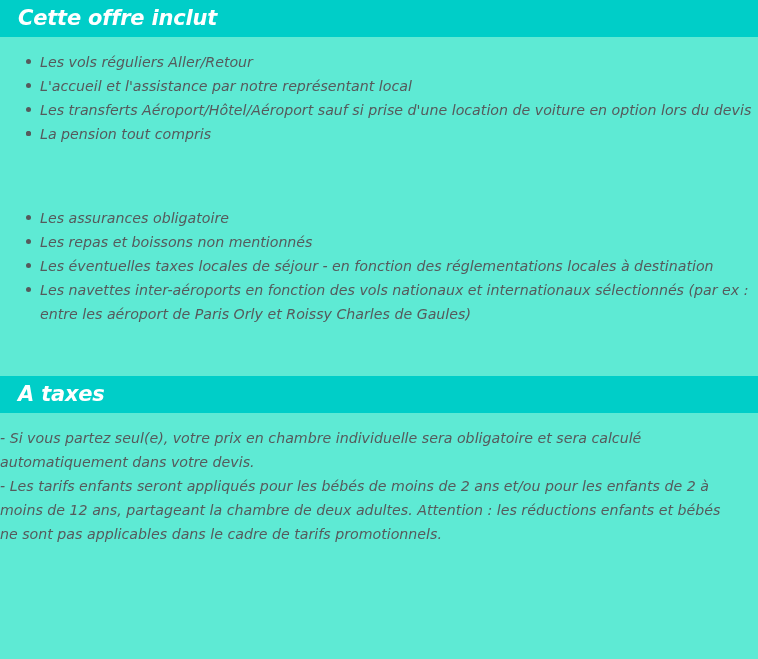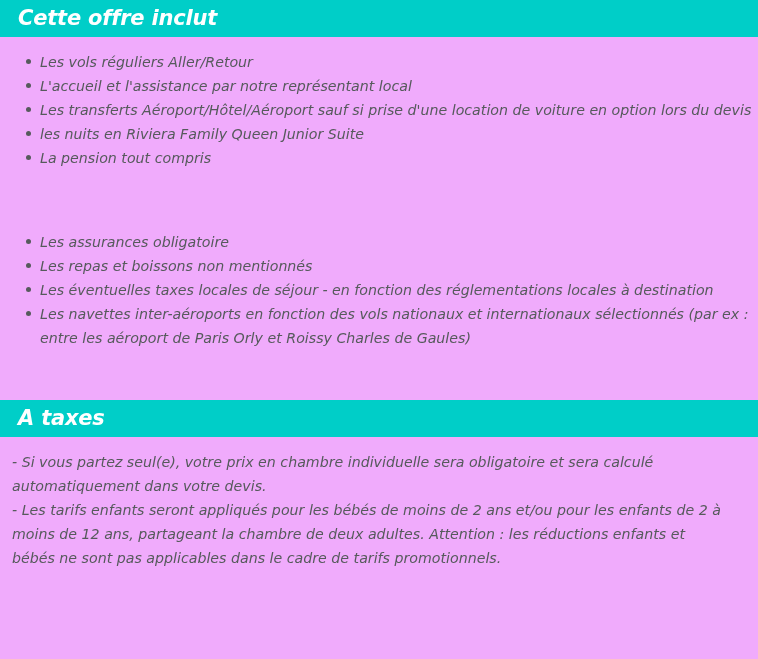--- a/index.html
+++ b/index.html
@@ -12,21 +12,21 @@
     height: 659px;
     overflow: hidden;
     font-family: "DejaVu Sans", sans-serif;
     color: #565a5c;
   }
 
   .page {
     position: relative;
     width: 758px;
     height: 659px;
-    background: #f0abfc;
+    background: #5eead4;
   }
 
   
   .section-header {
     background: #00cec8;
     height: 37px;
     display: flex;
     align-items: center;
     padding: 0 0 0 18px;
     box-sizing: border-box;
@@ -78,21 +78,21 @@
     padding: 13px 0 0 0;
   }
   .para-block p {
     margin: 0;
     font-family: "DejaVu Sans", sans-serif;
     font-style: italic;
     font-size: 14.2px;
     line-height: 24px;
     color: #565a5c;
     padding-right: 36px;
-    padding-left: 12px;
+    padding-left: 0;
   }
 
   
   .spacer-1 { height: 47px; }
   .spacer-2 { height: 50px; }
 </style>
 </head>
 <body>
 
 <div class="page">
@@ -109,21 +109,20 @@
       <li>
         <span class="bullet-dot"></span>
         <span>L'accueil et l'assistance par notre représentant local</span>
       </li>
       <li>
         <span class="bullet-dot"></span>
         <span>Les transferts Aéroport/Hôtel/Aéroport sauf si prise d'une location de voiture en option lors du devis</span>
       </li>
       <li>
         <span class="bullet-dot"></span>
-        <span>les nuits en Riviera Family Queen Junior Suite</span>
       </li>
       <li>
         <span class="bullet-dot"></span>
         <span>La pension tout compris</span>
       </li>
     </ul>
   </div>
 
   <div class="spacer-1"></div>
 

